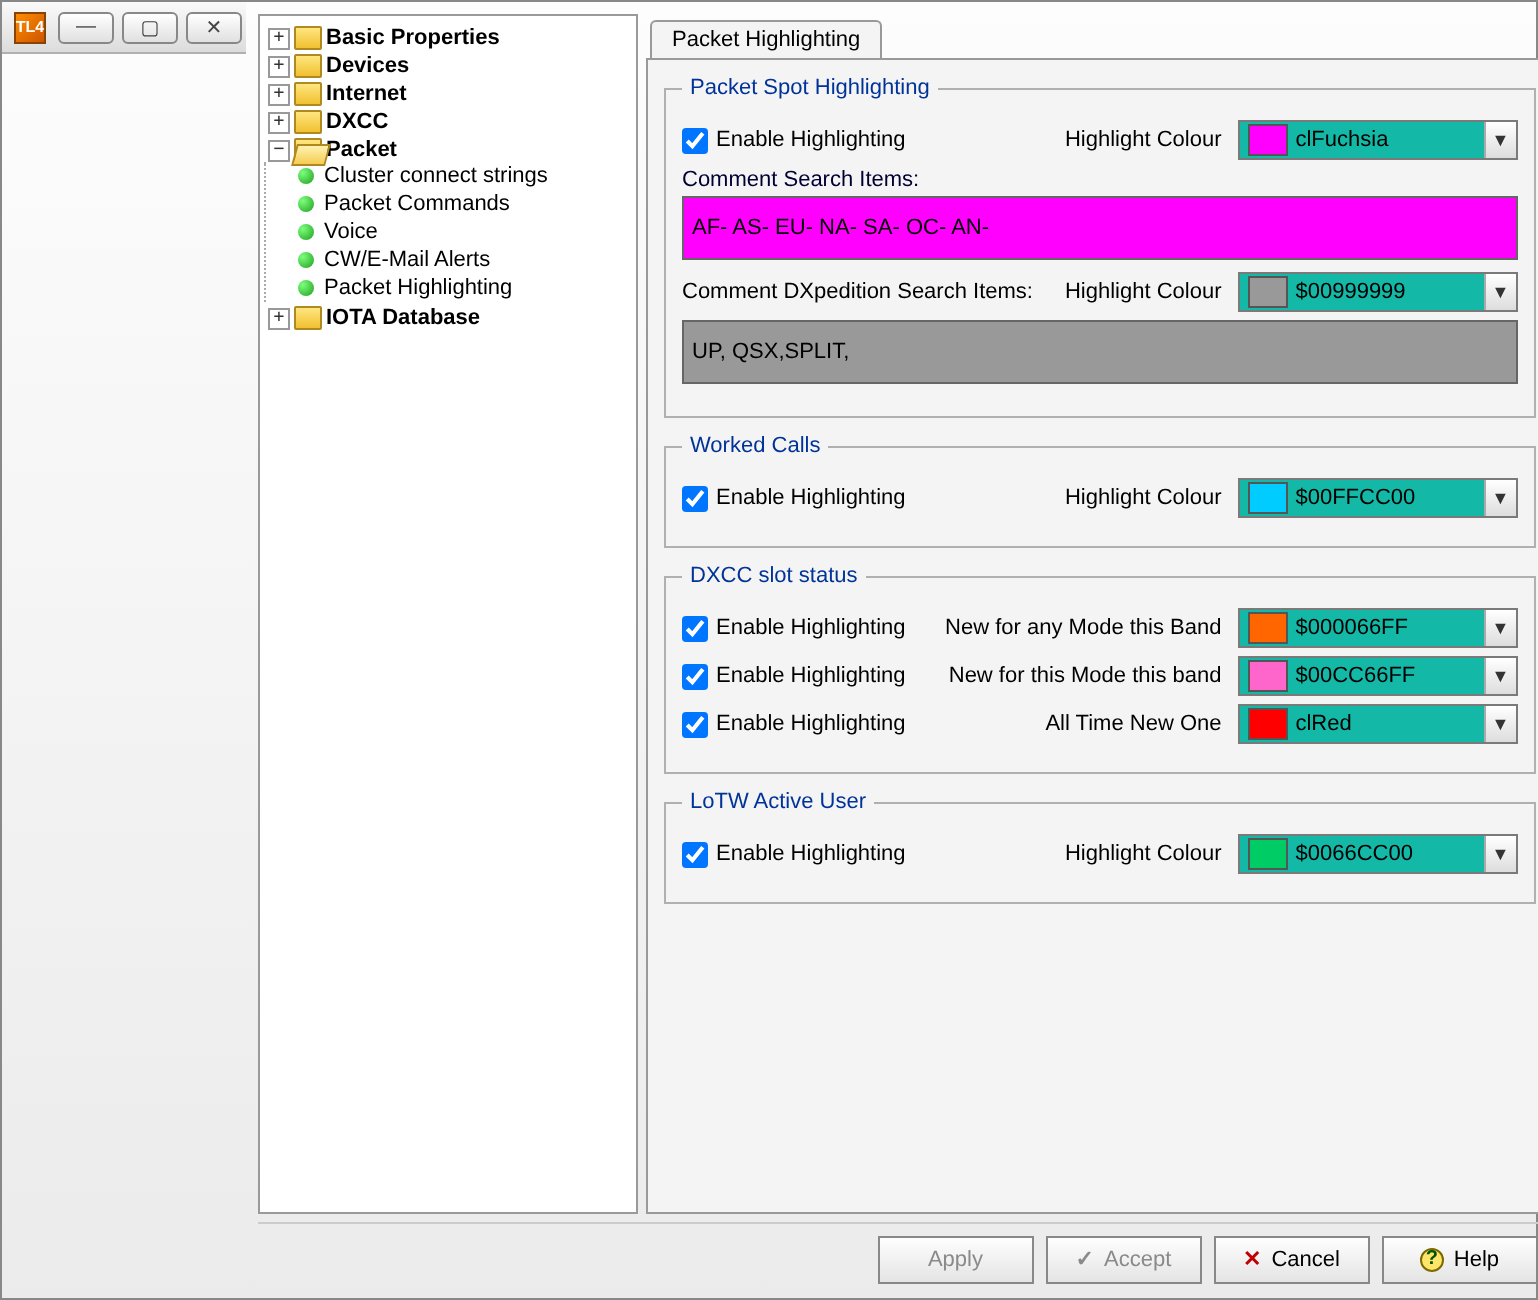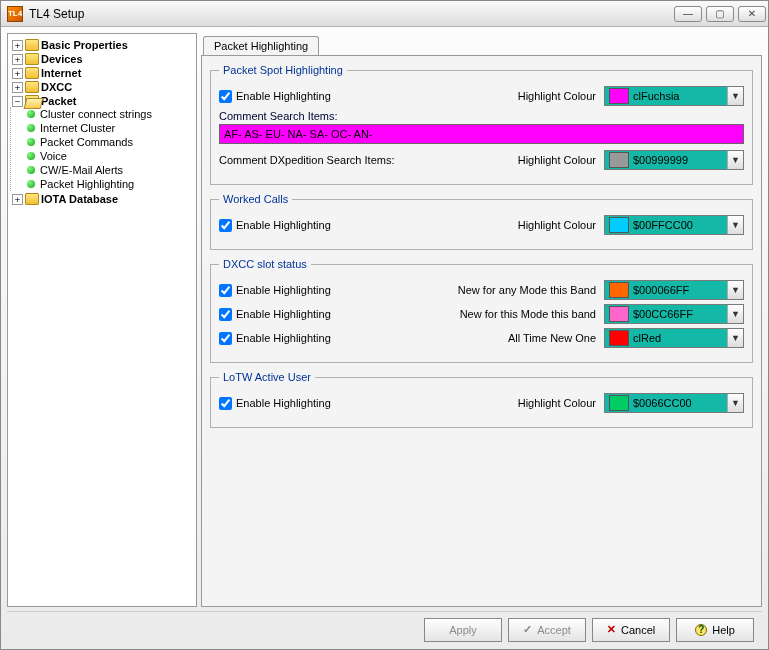--- a/index.html
+++ b/index.html
@@ -11,21 +11,20 @@
     width: 769px;
     height: 650px;
     overflow: hidden;
   }
   .window {
     width: 769px;
     height: 650px;
     background: linear-gradient(#fdfdfd, #ebebeb);
     border: 1px solid #888;
     display: flex;
-    flex-direction: column;
   }
   .titlebar {
     height: 26px;
     background: linear-gradient(#fafafa, #dcdcdc);
     border-bottom: 1px solid #b0b0b0;
     display: flex;
     align-items: center;
     padding: 0 2px 0 6px;
   }
   .app-icon {
@@ -133,21 +132,21 @@
     border:1px solid #7a7a7a;background:#14b8a6;height:20px;width:140px;
   }
   .swatch{ width:20px;height:16px;margin:0 4px;border:1px solid #555;}
   .color-text{flex:1;font-size:11px;}
   .dd{
     width:16px;height:18px;border-left:1px solid #aaa;
     display:flex;align-items:center;justify-content:center;
     background:linear-gradient(#fff,#ddd);
   }
   .textrow{
-    border:1px solid #7a7a7a;background:#fff;height:20px;
+    border:1px solid #7a7a7a;background:#fff;height:32px;
     display:flex;align-items:center;padding:0 4px;margin:2px 0 6px 0;
     width:100%;
   }
   .fuchsia-row{ background:#ff00ff !important; color:#000; border:1px solid #666;}
   .gray-row{ background:#999999 !important; color:#000; border:1px solid #666;}
   .sublabel{ color:#000033; margin:2px 0;}
 
   .button-row{
     height:32px;
     display:flex;
@@ -173,21 +172,20 @@
     font-size:10px;font-weight:bold;
   }
   .chev{ font-size:9px;color:#333;}
 </style>
 </head>
 <body>
 
 <div class="window">
   <div class="titlebar">
     <div class="app-icon">TL4</div>
-    <div class="titletext">TL4 Setup</div>
     <div class="winbtns">
       <div class="winbtn">—</div>
       <div class="winbtn">▢</div>
       <div class="winbtn">✕</div>
     </div>
   </div>
 
   <div class="client">
     <div class="main-row">
 
@@ -226,27 +224,20 @@
                 <span class="exp">−</span>
                 <span class="folder open"></span>
                 <span class="bold">Packet</span>
               </div>
             <ul class="children dashline">
               <li>
                   <div class="row">
                     <span class="noexp"></span>
                     <span class="dot"></span>
                     <span>Cluster connect strings</span>
-                  </div>
-                </li>
-              <li>
-                  <div class="row">
-                    <span class="noexp"></span>
-                    <span class="dot"></span>
-                    <span>Internet Cluster</span>
                   </div>
                 </li>
               <li>
                   <div class="row">
                     <span class="noexp"></span>
                     <span class="dot"></span>
                     <span>Packet Commands</span>
                   </div>
                 </li>
               <li>
@@ -313,20 +304,21 @@
               <div class="spacer"></div>
               <span class="lbl">Highlight Colour</span>
               <div class="color-combo">
                 <span class="swatch" style="background:#999999"></span>
                 <span class="color-text">$00999999</span>
                 <span class="dd">
                     <span class="chev">▼</span>
                   </span>
               </div>
             </div>
+            <div class="textrow gray-row">UP, QSX,SPLIT,</div>
           </fieldset>
 
           <fieldset>
             <legend>Worked Calls</legend>
             <div class="row-line">
               <label class="chk">
                 <input type="checkbox" checked="" style="">
                 <span>Enable Highlighting</span>
               </label>
               <div class="spacer"></div>

